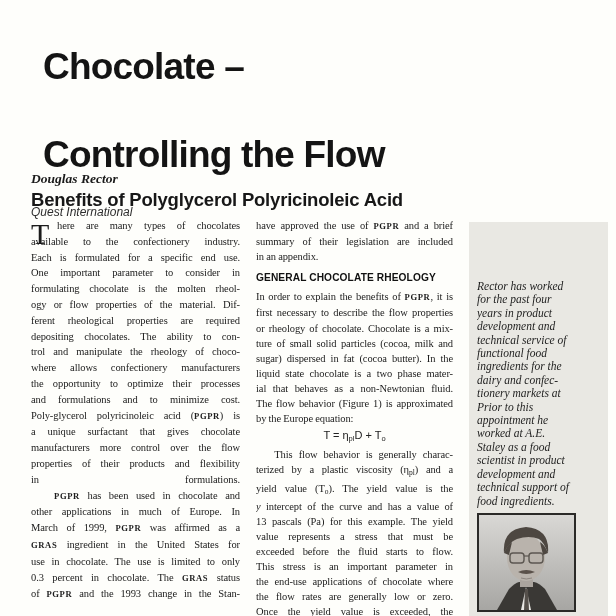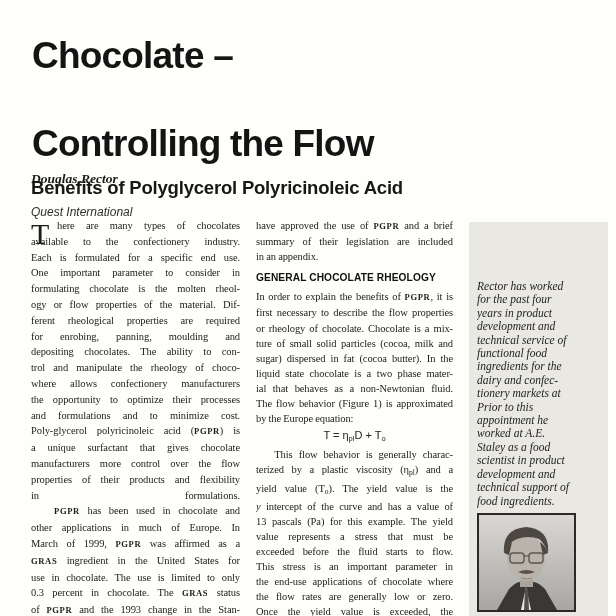--- a/index.html
+++ b/index.html
@@ -5,21 +5,21 @@
   html,body{margin:0;padding:0;}
   .page{
     position:relative;width:616px;height:616px;overflow:hidden;
     background:#fefefb;color:#1b1b1b;
     font-family:"Liberation Serif", serif;
   }
   .title-block{position:absolute;left:31px;top:33px;}
   .main-title{
     font-family:"Liberation Sans", sans-serif;font-weight:bold;
     font-size:37px;line-height:44px;letter-spacing:-0.8px;color:#141414;
-    margin:1px;white-space:pre-line;
+    margin:12px;white-space:pre-line;
   }
   .subtitle{
     font-family:"Liberation Sans", sans-serif;font-weight:bold;
     font-size:18.5px;letter-spacing:-0.2px;color:#171717;margin-top:11px;
   }
   .byline{position:absolute;left:31px;top:171px;}
   .author{font-family:"Liberation Serif", serif;font-style:italic;font-weight:bold;font-size:13.5px;color:#1b1b1b;}
   .affiliation{font-family:"Liberation Sans", sans-serif;font-style:italic;font-size:12px;color:#2e2e2e;margin-top:18px;}
 
   .col{position:absolute;top:218px;}
@@ -83,21 +83,20 @@
   <div class="col col-left">
     <div class="lines has-dropcap">
       <span class="dropcap">T</span>
     <div class="line">here are many types of chocolates</div>
         <div class="line">available to the confectionery industry.</div>
         <div class="line">Each is formulated for a specific end use.</div>
         <div class="line">One important parameter to consider in</div>
         <div class="line">formulating chocolate is the molten rheol-</div>
         <div class="line">ogy or flow properties of the material. Dif-</div>
         <div class="line">ferent rheological properties are required</div>
-        <div class="line">for enrobing, panning, moulding and</div>
         <div class="line">depositing chocolates. The ability to con-</div>
         <div class="line">trol and manipulate the rheology of choco-</div>
         <div class="line">where allows confectionery manufacturers</div>
         <div class="line">the opportunity to optimize their processes</div>
         <div class="line">and formulations and to minimize cost.</div>
         <div class="line">Poly-glycerol polyricinoleic acid (<span class="sc">PGPR</span>) is</div>
         <div class="line">a unique surfactant that gives chocolate</div>
         <div class="line">manufacturers more control over the flow</div>
         <div class="line">properties of their products and flexibility</div>
         <div class="line">in formulations.</div>

